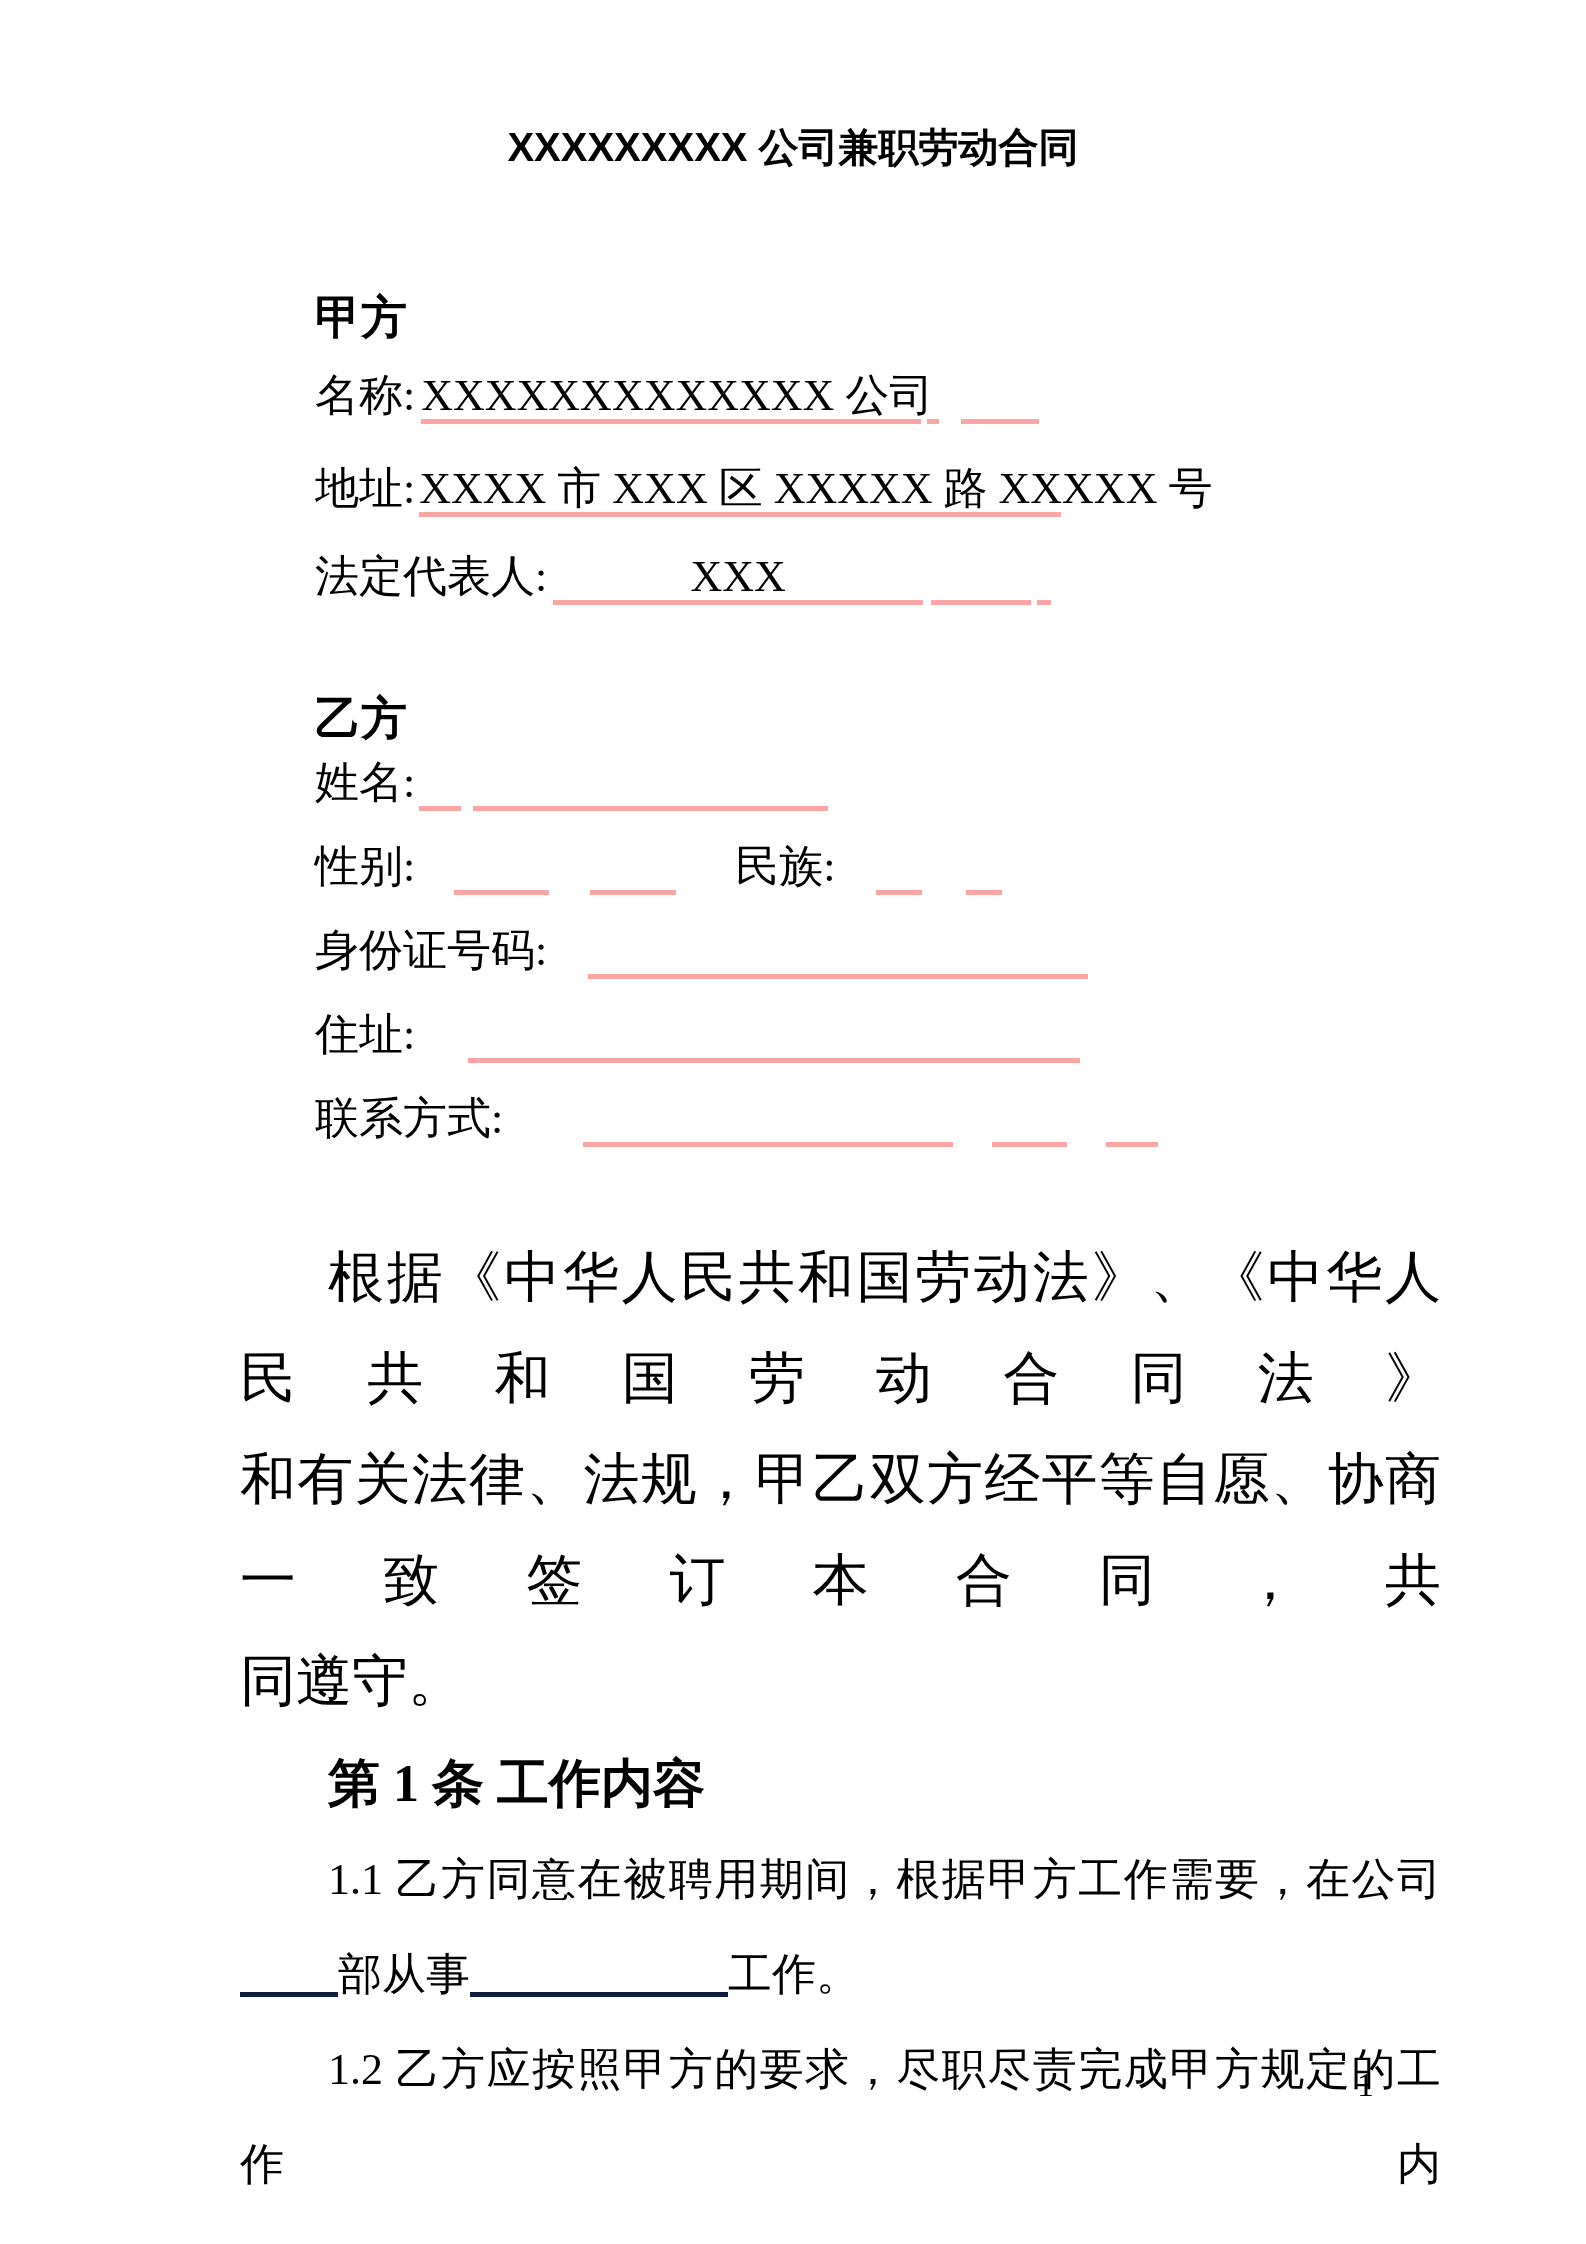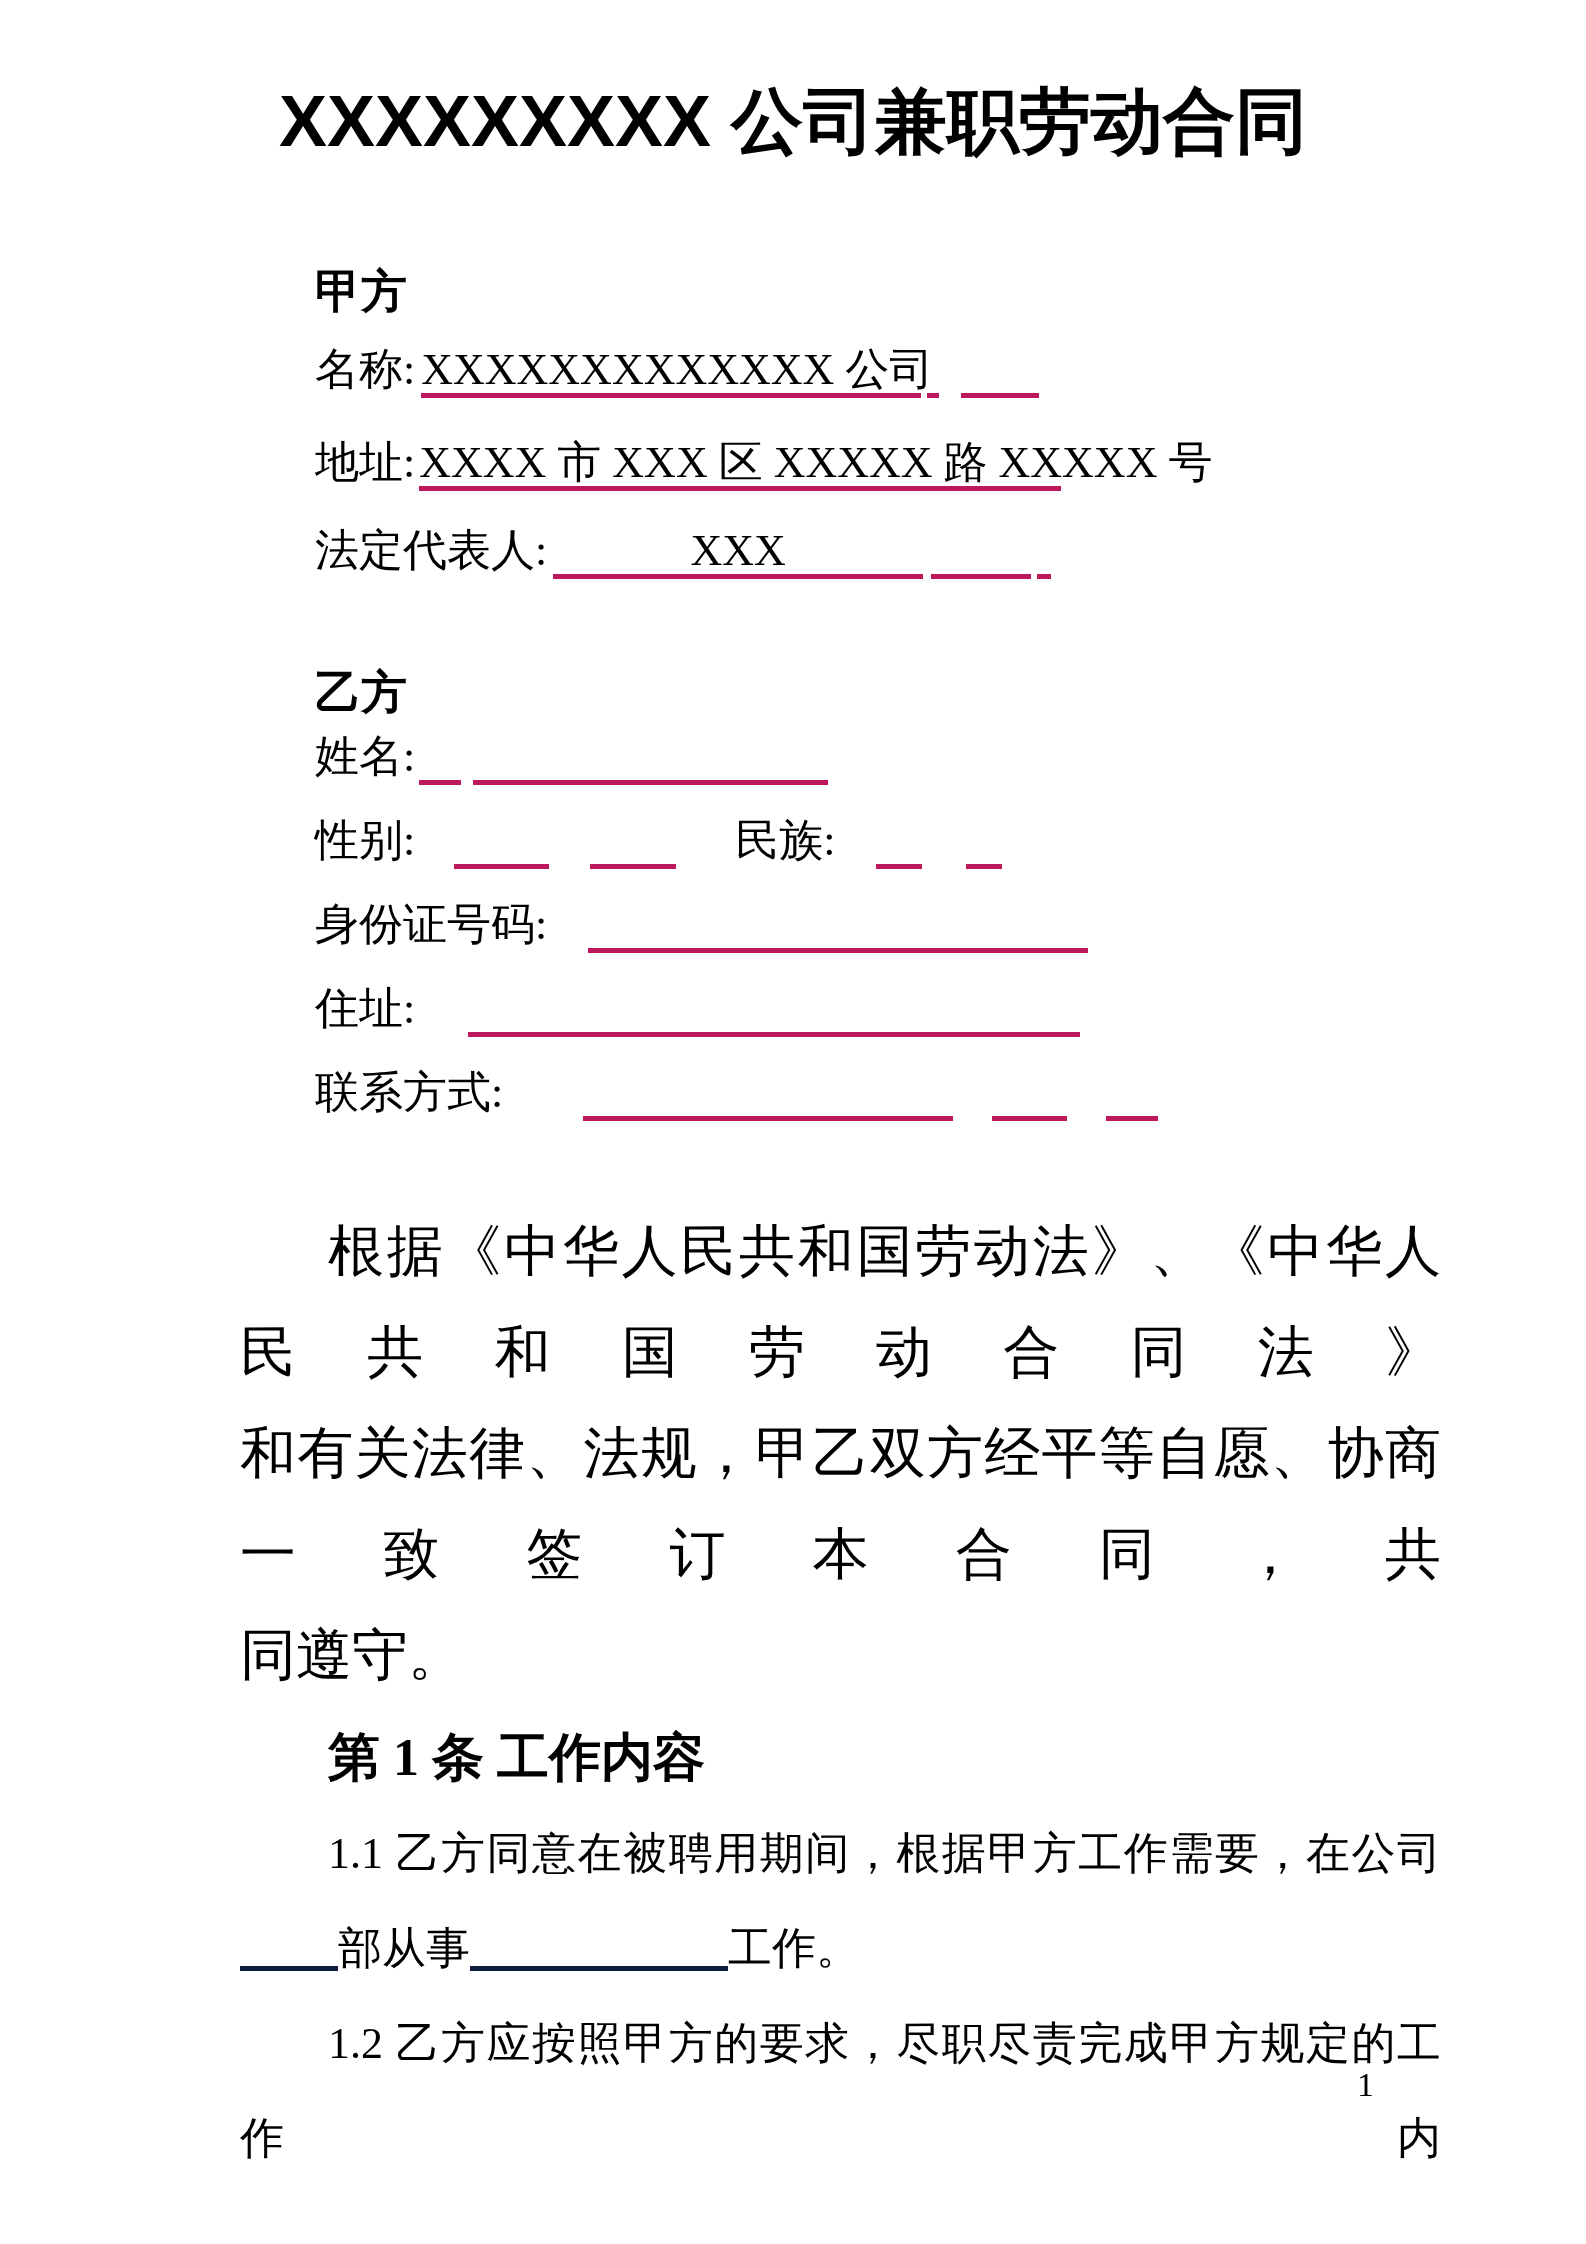--- a/index.html
+++ b/index.html
@@ -7,26 +7,26 @@
   .page {
     position:relative;
     width:1586px; height:2244px;
     margin:0 auto;
     background:#ffffff;
     color:#000;
     font-family:"Liberation Serif", serif;
     overflow:hidden;
   }
   .title {
-    padding-top:84px;
+    padding-top:110px;
     line-height:74px;
     text-align:center;
     font-family:"Liberation Sans", sans-serif;
     font-weight:bold;
-    font-size:72px;
+    font-size:40px;
     letter-spacing:0px;
     white-space:nowrap;
   }
   .content { padding:0 145px 0 240px; }
 
   .sec-heading {
     margin-left:75px;
     font-size:46px;
     font-weight:bold;
     line-height:56px;
@@ -35,21 +35,21 @@
     display:flex;
     align-items:flex-end;
     margin-left:75px;
     font-size:44px;
     line-height:56px;
     white-space:nowrap;
   }
   .label { line-height:56px; }
   .seg {
     display:inline-block;
-    border-bottom:5px solid #be185d;
+    border-bottom:5px solid #fca5a5;
     height:56px;
     line-height:56px;
     text-align:center;
     overflow:visible;
   }
   .para {
     font-size:56px;
     line-height:101px;
     width:1201px;
   }

